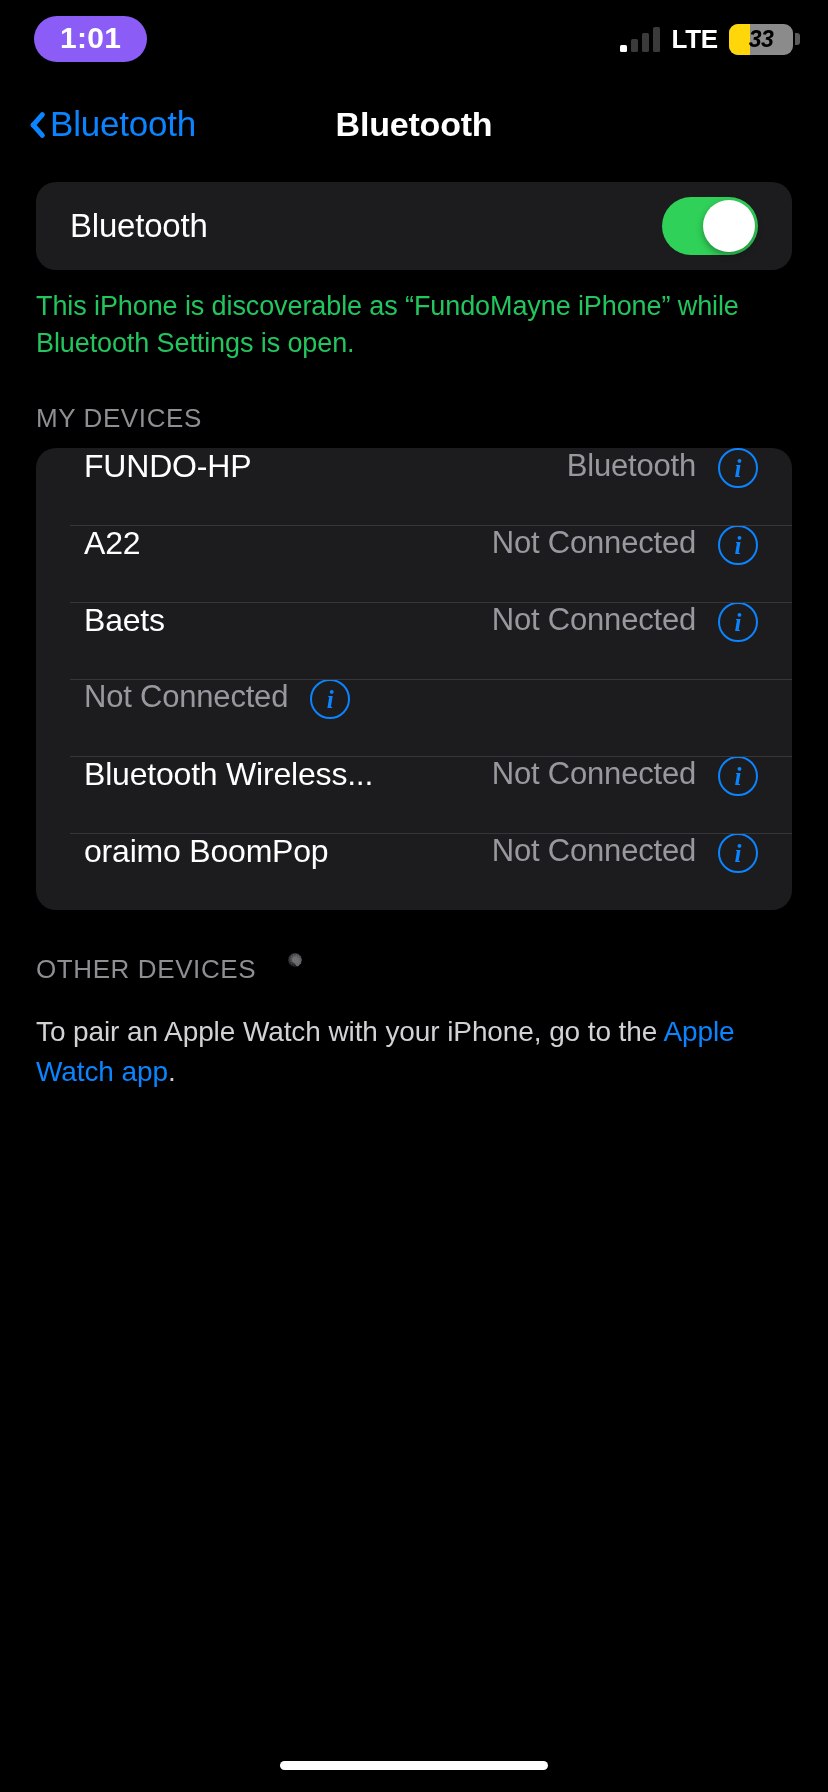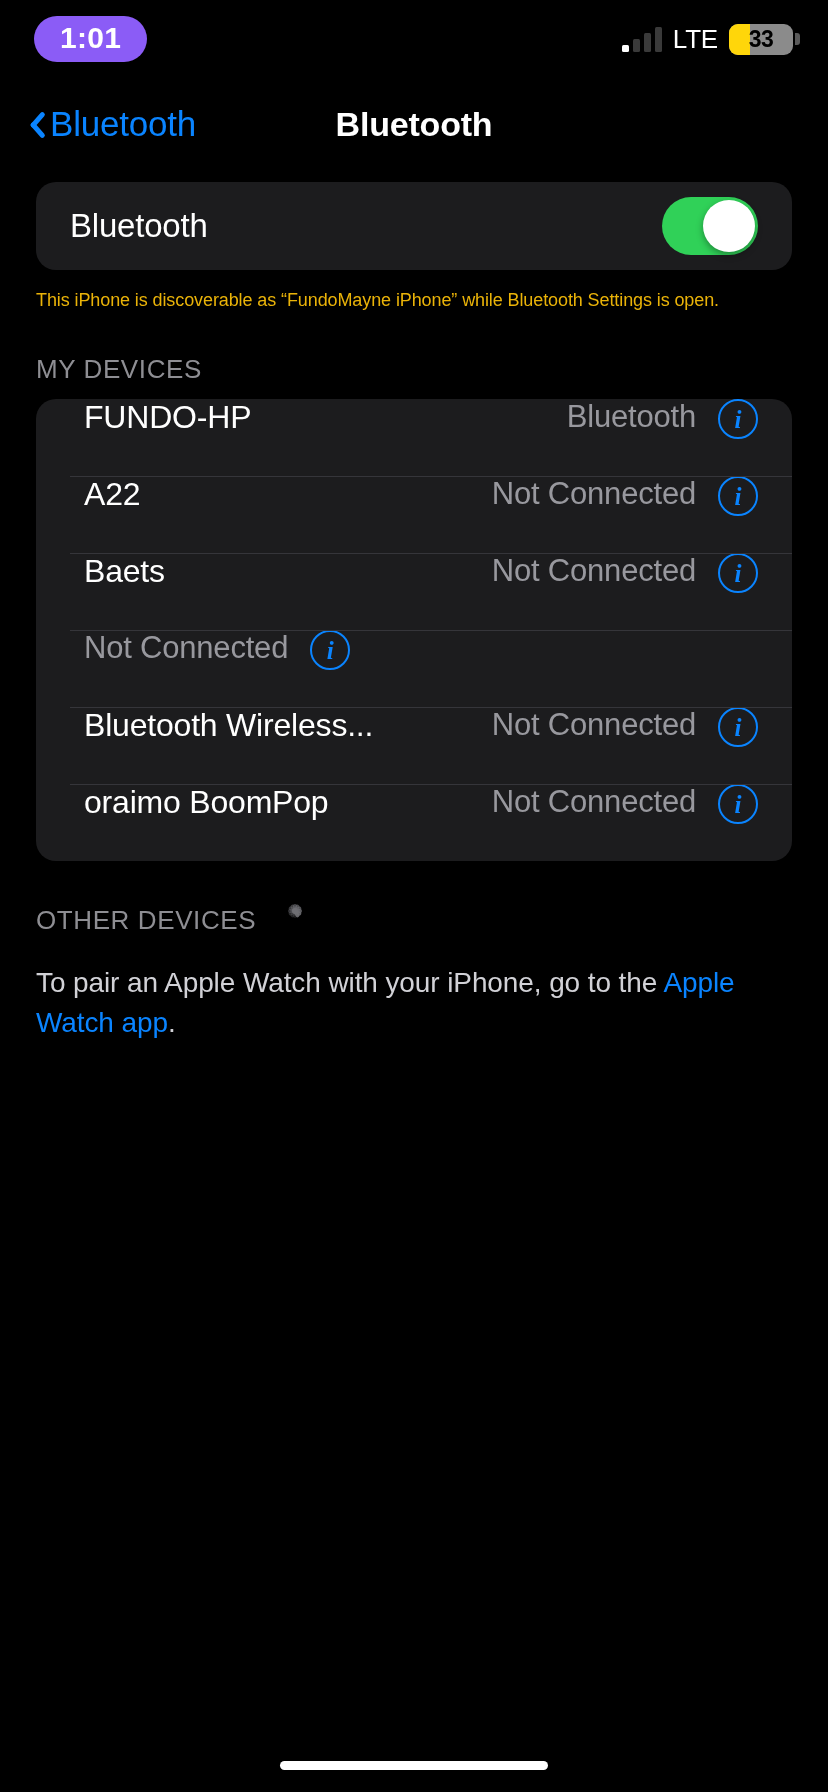--- a/index.html
+++ b/index.html
@@ -26,35 +26,36 @@
     letter-spacing:0.3px;
     line-height:1;
   }
   .status-right { display:flex; align-items:center; gap:11px; }
   .signal { display:flex; align-items:flex-end; gap:4px; height:26px; }
   .signal i { display:block; width:7px; border-radius:1.5px; background:#3a3a3a; }
   .signal i.b1 { height:7px; background:#fff; }
   .signal i.b2 { height:13px; }
   .signal i.b3 { height:19px; }
   .signal i.b4 { height:25px; }
-  .carrier { color:#fff; font-size:26px; font-weight:400; letter-spacing:-0.2px; }
+  .carrier { color:#fff; font-size:26px; font-weight:700; letter-spacing:-0.2px; }
   .battery { position:relative; display:flex; align-items:center; }
   .batt-body {
     position:relative; width:64px; height:31px;
     border-radius:9px; background:#8b8b8b; overflow:hidden;
     display:flex; align-items:center; justify-content:center;
   }
   .batt-fill {
     position:absolute; left:0; top:0; bottom:0; width:33%;
     background:#FFD60A;
   }
   .batt-num {
     position:relative; z-index:2;
     font-size:23px; font-weight:700; color:#000;
     letter-spacing:-0.5px;
+    font-style:italic;
   }
   .batt-tip {
     width:5px; height:12px; border-radius:0 3px 3px 0;
     background:#5a5a5a; margin-left:2px;
   }
 
   
   .nav-bar {
     position:absolute; top:96px; left:0; width:828px; height:56px;
   }
@@ -101,21 +102,21 @@
   }
   .toggle .knob {
     position:absolute; top:3px; left:41px;
     width:52px; height:52px; border-radius:50%;
     background:#fff;
     box-shadow:0 3px 7px rgba(0,0,0,.35);
   }
 
   .footnote {
     margin:18px 36px 11px 36px;
-    color:#eab308; font-size:18px; line-height:1.36;
+    color:#22c55e; font-size:27px; line-height:1.36;
     letter-spacing:-0.1px;
   }
 
   .section-header {
     margin:42px 36px 14px 36px;
     color:#8E8E93; font-size:26px; letter-spacing:0.6px;
     display:flex; align-items:center; gap:22px;
   }
 
   

